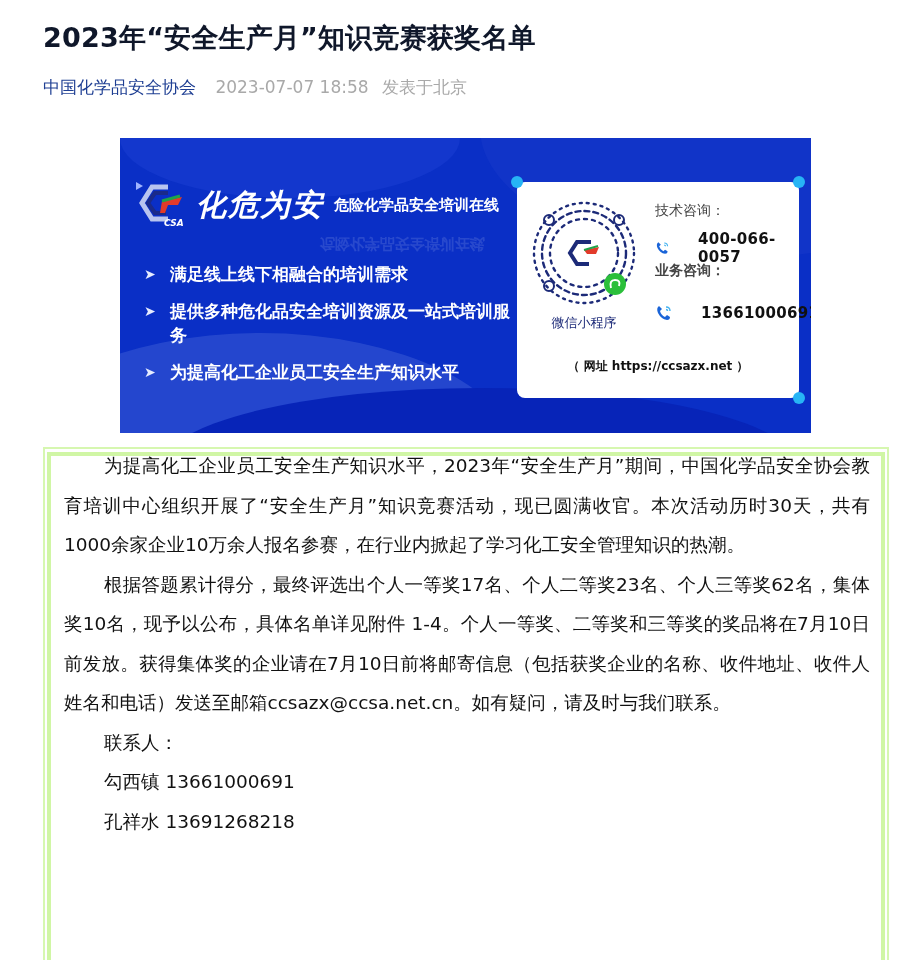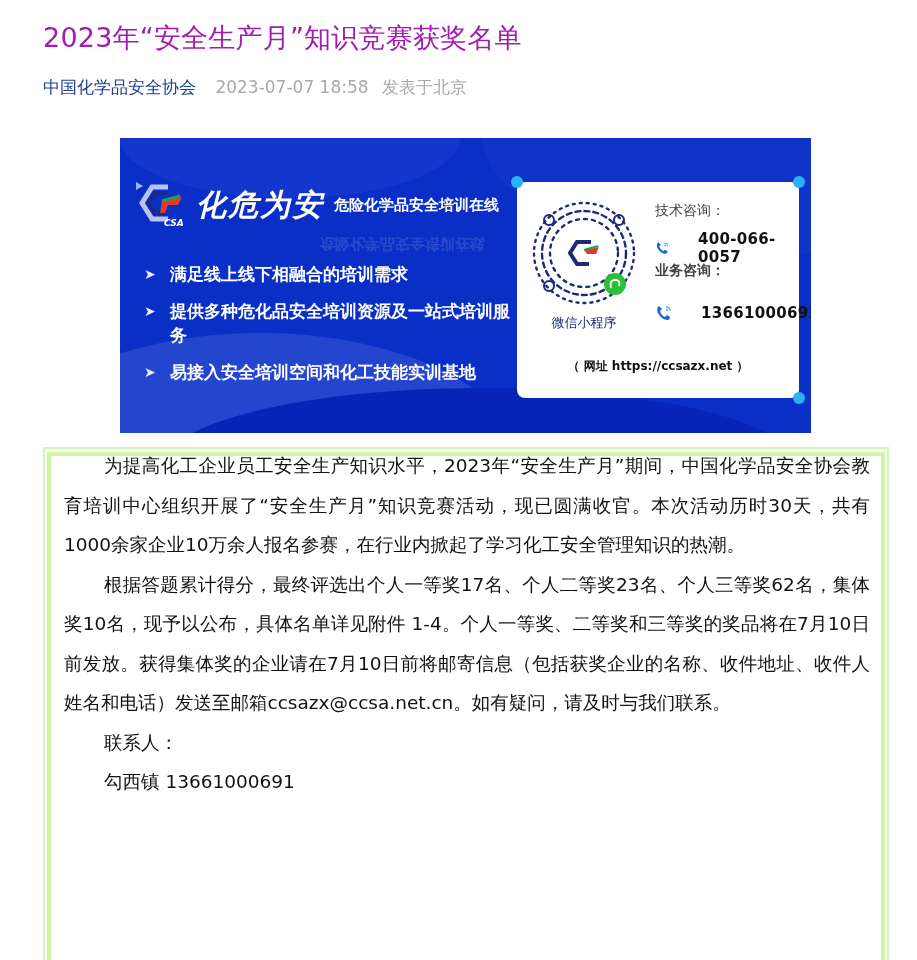--- a/index.html
+++ b/index.html
@@ -1,21 +1,21 @@
 <!DOCTYPE html>
 <html><head>
 <meta charset="utf-8">
 <style>
   * { box-sizing: border-box; margin: 0; padding: 0; }
   html, body { width: 917px; height: 960px; overflow: hidden; background: #ffffff; }
   body { font-family: "DejaVu Sans", "Liberation Sans", sans-serif; color: #111; position: relative; }
 
   .title {
     position: absolute; left: 43px; top: 20px;
-    font-size: 27px; line-height: 36px; color: #a21caf; font-weight: normal; letter-spacing: 0.2px;
+    font-size: 27px; line-height: 36px; color: #0f172a; font-weight: bold; letter-spacing: 0.2px;
     white-space: nowrap;
   }
   .meta {
     position: absolute; left: 43px; top: 74px; height: 26px;
     font-size: 17px; line-height: 26px; white-space: nowrap;
   }
   .meta .author { color: #1f3f93; }
   .meta .date { color: #a9a9a9; margin-left: 14px; }
   .meta .loc { color: #a9a9a9; margin-left: 8px; }
 
@@ -123,21 +123,21 @@
     <div class="bullet">
       <span class="arrow">➤</span>
       <span class="txt">满足线上线下相融合的培训需求</span>
     </div>
     <div class="bullet">
       <span class="arrow">➤</span>
       <span class="txt">提供多种危化品安全培训资源及一站式培训服务</span>
     </div>
     <div class="bullet">
       <span class="arrow">➤</span>
-      <span class="txt">易接入安全培训空间和化工技能实训基地</span>
+      <span class="txt">为提高化工企业员工安全生产知识水平</span>
     </div>
   </div>
 
   <div class="card">
     <div class="dot" style="left:-6px; top:-6px;"></div>
     <div class="dot" style="right:-6px; top:-6px;"></div>
     <div class="dot" style="right:-6px; bottom:-6px;"></div>
 
     <svg class="qr" viewBox="0 0 110 110">
       <g stroke="#1c2a78" stroke-width="2.4" stroke-linecap="round" fill="none">
@@ -184,13 +184,14 @@
 </div>
 
 <div class="frame-outer"></div>
 <div class="frame-inner"></div>
 
 <div class="content">
   <p class="indent">为提高化工企业员工安全生产知识水平，2023年“安全生产月”期间，中国化学品安全协会教育培训中心组织开展了“安全生产月”知识竞赛活动，现已圆满收官。本次活动历时30天，共有1000余家企业10万余人报名参赛，在行业内掀起了学习化工安全管理知识的热潮。</p>
   <p class="indent">根据答题累计得分，最终评选出个人一等奖17名、个人二等奖23名、个人三等奖62名，集体奖10名，现予以公布，具体名单详见附件 1-4。个人一等奖、二等奖和三等奖的奖品将在7月10日前发放。获得集体奖的企业请在7月10日前将邮寄信息（包括获奖企业的名称、收件地址、收件人姓名和电话）发送至邮箱ccsazx@ccsa.net.cn。如有疑问，请及时与我们联系。</p>
   <p class="plain">联系人：</p>
   <p class="plain">勾西镇 13661000691</p>
+  <p class="plain">孔祥水 13691268218</p>
 </div>
 
 </body></html>

